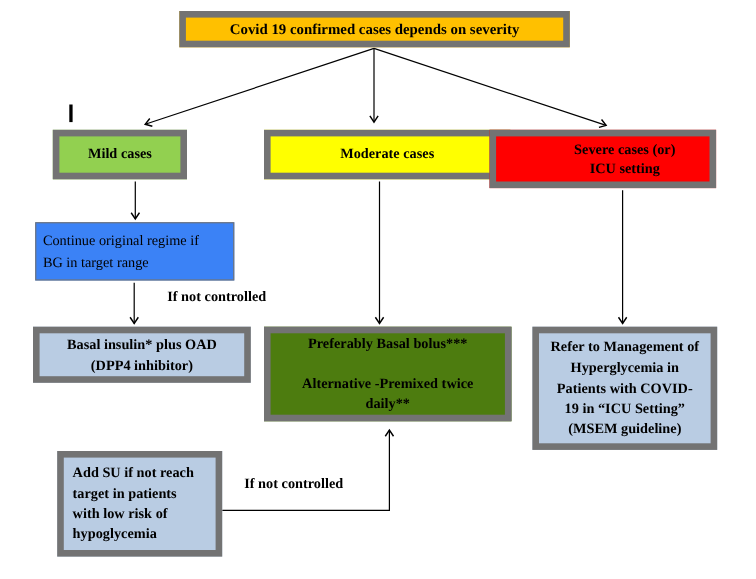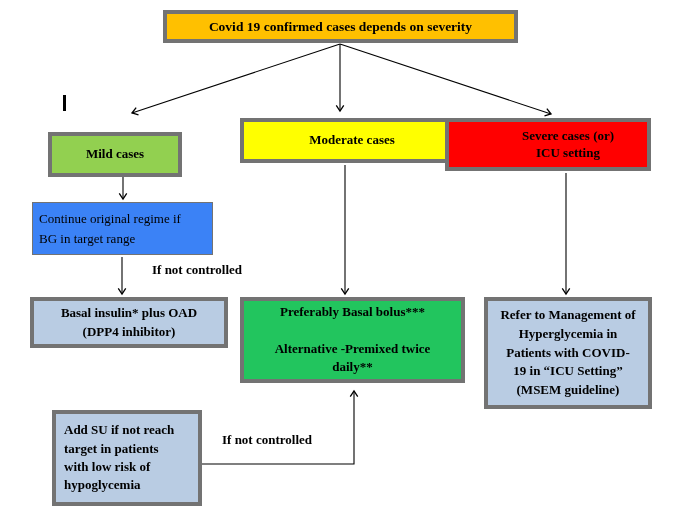--- a/index.html
+++ b/index.html
@@ -7,33 +7,33 @@
     position:relative;
     width:687px;height:526px;
     background:#ffffff;
     font-family:"Liberation Serif","DejaVu Serif",serif;
     color:#000;
     overflow:hidden;
   }
   .box{
     position:absolute;
     box-sizing:border-box;
-    border:4px solid #737373;
+    border:6px solid #737373;
     display:flex;
     align-items:center;
     justify-content:center;
     text-align:center;
     white-space:pre-line;
     font-weight:bold;
     font-size:13px;
     line-height:1.42;
     color:#000;
   }
   .box-title   {left:163px;top:10px;width:355px;height:33px;font-size:13.5px;}
-  .box-mild    {left:48px; top:118px;width:134px;height:45px;margin-top:14px;}
+  .box-mild    {left:48px; top:118px;width:122px;height:45px;}
   .box-moderate{left:240px;top:118px;width:224px;height:45px;}
   .box-severe  {left:445px;top:118px;width:206px;height:53px;line-height:1.3;padding-left:40px;}
   .box-continue{
     left:32px;top:202px;width:181px;height:53px;
     border-width:1px;
     font-weight:normal;
     justify-content:flex-start;text-align:left;
     padding:2px 6px;line-height:1.5;
   }
   .box-basal   {left:30px; top:297px;width:198px;height:51px;}
@@ -95,21 +95,21 @@
 ICU setting</div>
 
   <div class="box box-continue" style="background-color: #3b82f6;">Continue original regime if
 BG in target range</div>
 
   <div class="flabel flabel-1">If not controlled</div>
 
   <div class="box box-basal" style="background-color: rgb(185, 204, 227);">Basal insulin* plus OAD
 (DPP4 inhibitor)</div>
 
-  <div class="box box-modblue" style="background-color: #22c55e;">Preferably Basal bolus***
+  <div class="box box-modblue" style="background-color: #4d7c0f;">Preferably Basal bolus***
 
 Alternative -Premixed twice
 daily**</div>
 
   <div class="box box-sevblue" style="background-color: rgb(185, 204, 227);">Refer to Management of
 Hyperglycemia in
 Patients with COVID-
 19 in “ICU Setting”
 (MSEM guideline)</div>
 

